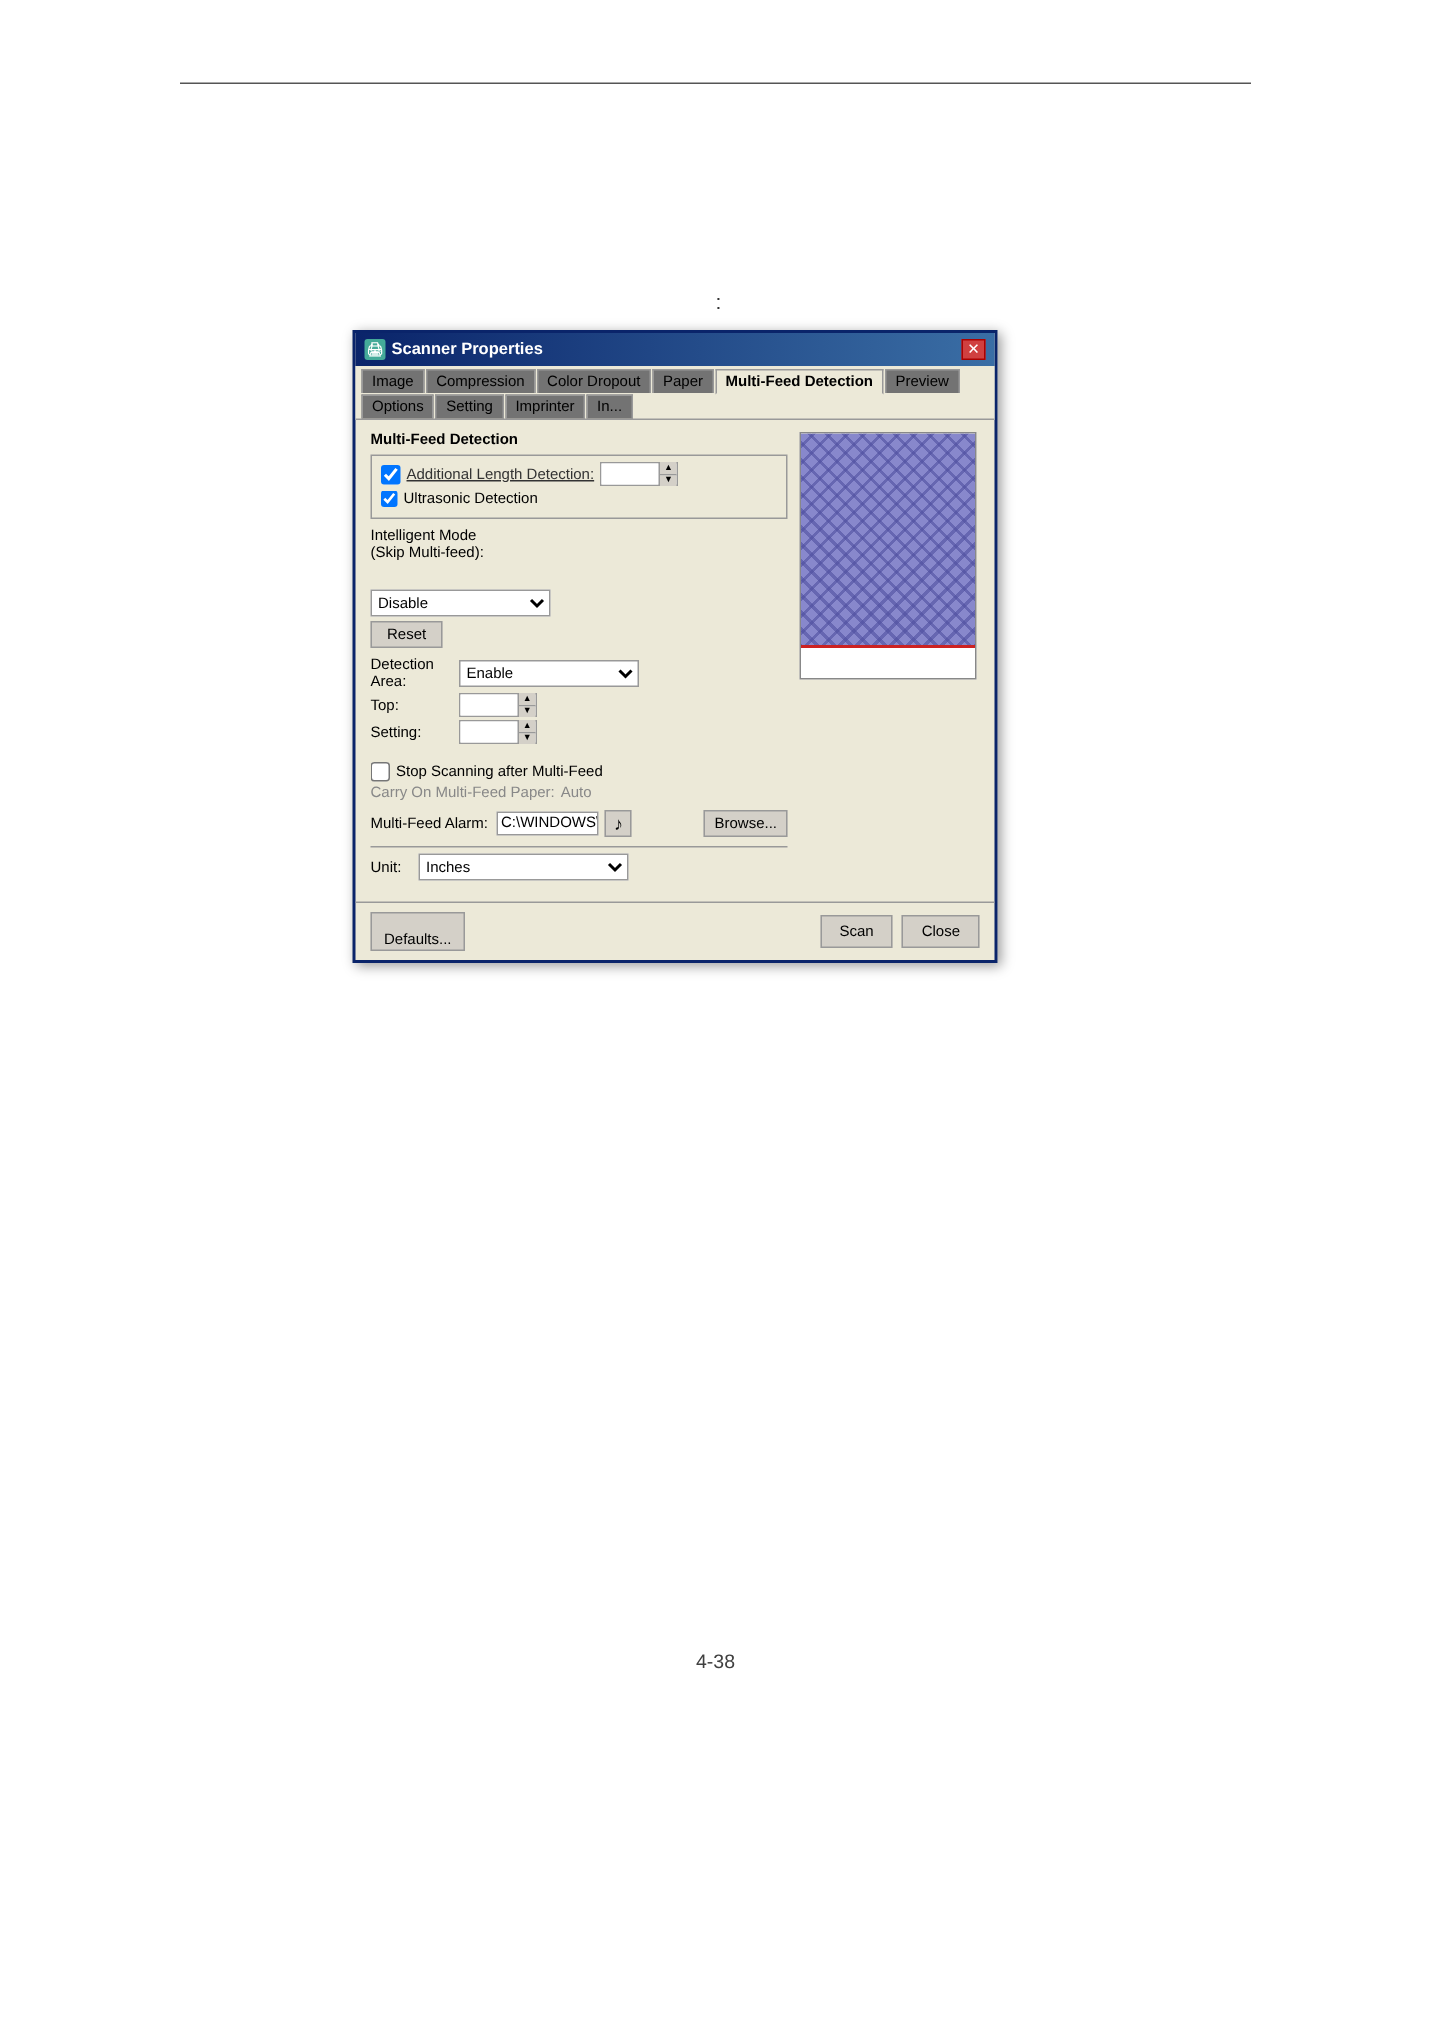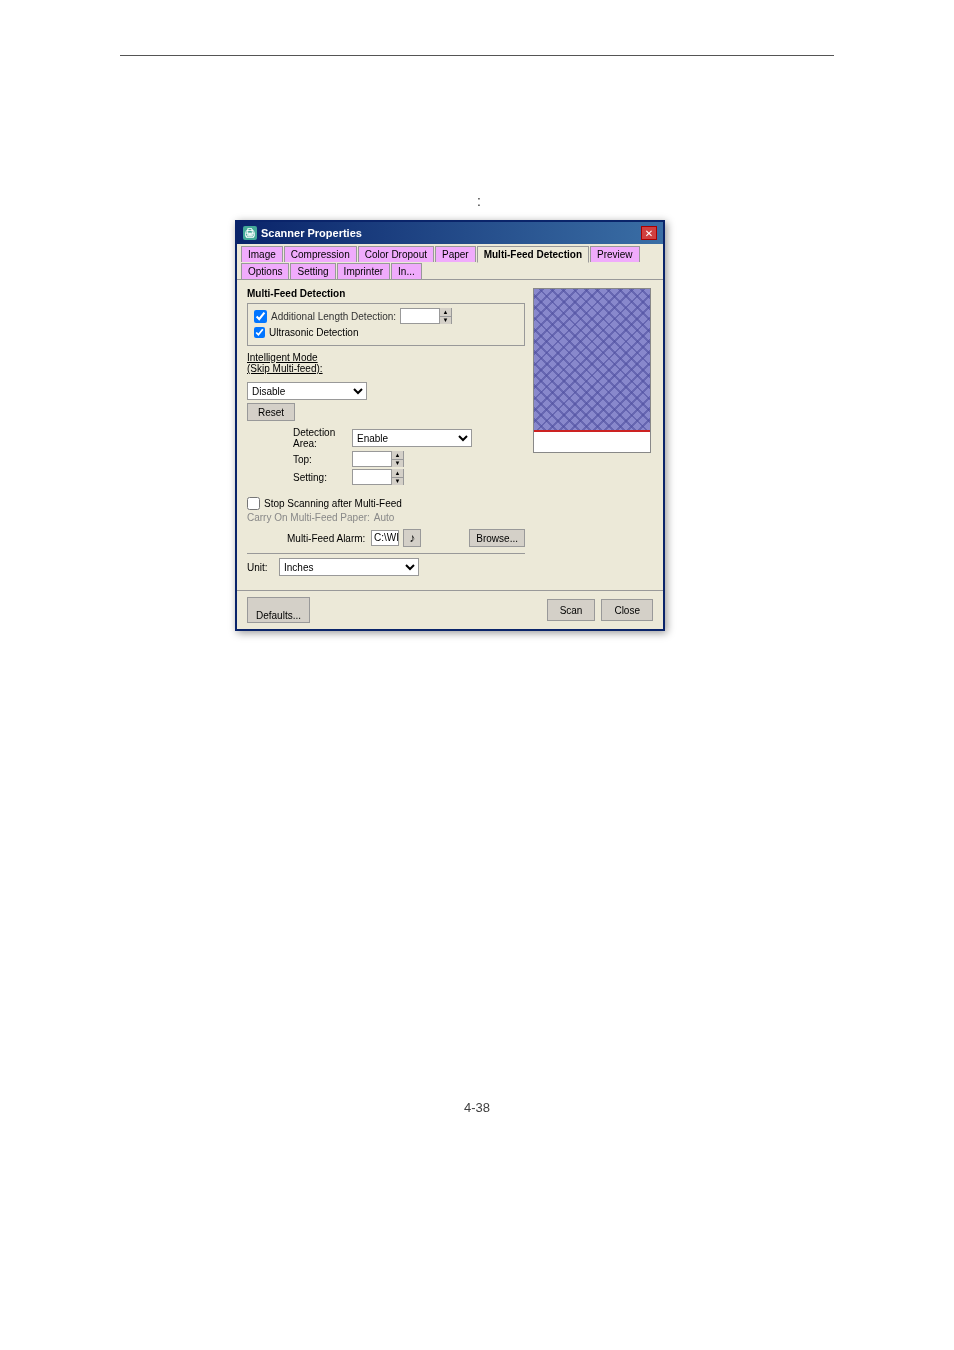--- a/index.html
+++ b/index.html
@@ -101,21 +101,21 @@
       flex-wrap: wrap;
       align-items: flex-end;
       padding: 2px 4px 0 4px;
       font-size: 10px;
       gap: 1px;
     }
     .tab {
       padding: 2px 6px;
       border: 1px solid #999;
       border-bottom: none;
-      background: #f0abfc;
+      background: #737373;
       cursor: pointer;
       font-size: 10px;
       white-space: nowrap;
     }
     .tab.active {
       background: #ece9d8;
       border-bottom: 1px solid #ece9d8;
       margin-bottom: -1px;
       font-weight: bold;
     }
@@ -164,20 +164,21 @@
     
     .length-row {
       display: flex;
       align-items: center;
       gap: 4px;
       margin-bottom: 3px;
       font-size: 10px;
     }
     .length-label {
       font-size: 10px;
+      text-decoration: underline;
       color: #333;
     }
 
     
     .spinner-wrap {
       display: flex;
       align-items: center;
       border: 1px solid #999;
       background: white;
       height: 16px;
@@ -211,22 +212,21 @@
       line-height: 1;
     }
     .spinner-up { border-bottom: 1px solid #999; }
 
     
     .intelligent-section {
       margin-bottom: 6px;
     }
     .intelligent-label {
       font-size: 10px;
-      margin-bottom: 8px;
-      text-decoration: underline;
+      margin-bottom: 19px;
     }
     .dropdown-row {
       display: flex;
       gap: 4px;
       margin-bottom: 3px;
     }
     .dropdown-select {
       height: 18px;
       font-size: 10px;
       border: 1px solid #999;
@@ -249,21 +249,20 @@
     .detection-row {
       display: flex;
       align-items: center;
       gap: 4px;
       margin-bottom: 2px;
       font-size: 10px;
     }
     .det-label {
       width: 55px;
       font-size: 10px;
-      margin-left: 46px;
     }
 
     
     .stop-scan-row {
       display: flex;
       align-items: center;
       gap: 4px;
       margin-bottom: 2px;
       font-size: 10px;
     }
@@ -290,21 +289,20 @@
     .alarm-row {
       display: flex;
       align-items: center;
       gap: 4px;
       margin-bottom: 6px;
       font-size: 10px;
     }
     .alarm-label {
       font-size: 10px;
       width: 80px;
-      margin-left: 40px;
     }
     .alarm-path {
       font-size: 10px;
       flex: 1;
       border: 1px solid #999;
       background: white;
       padding: 1px 2px;
       height: 16px;
       overflow: hidden;
     }

